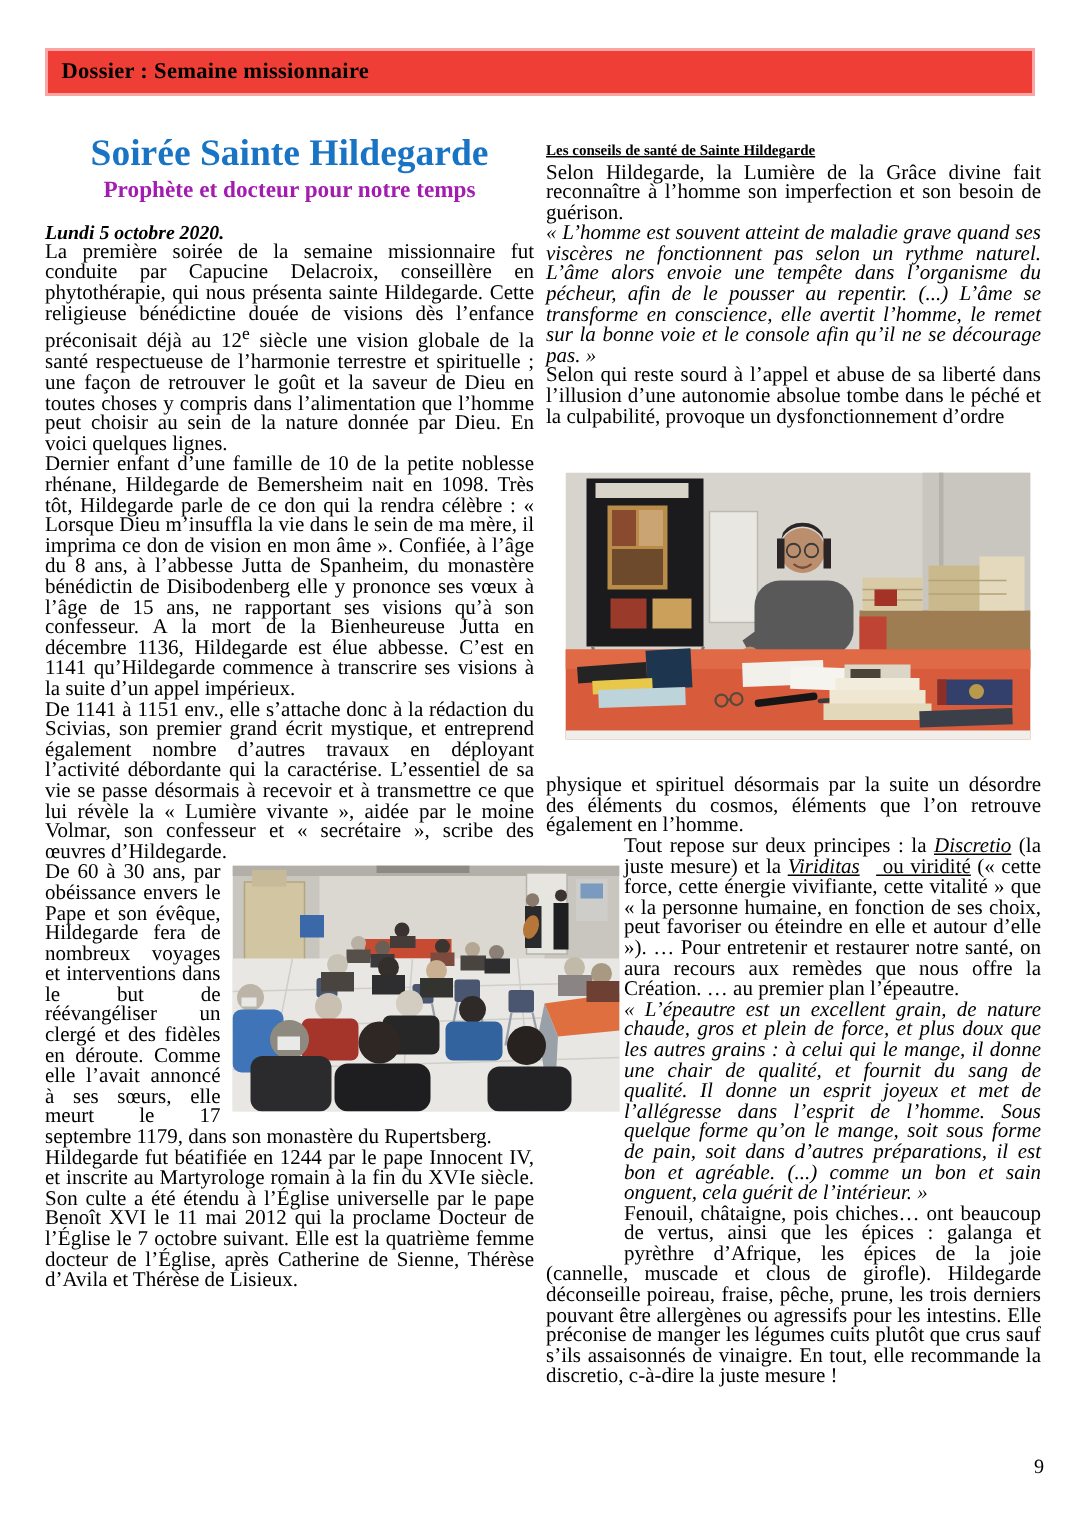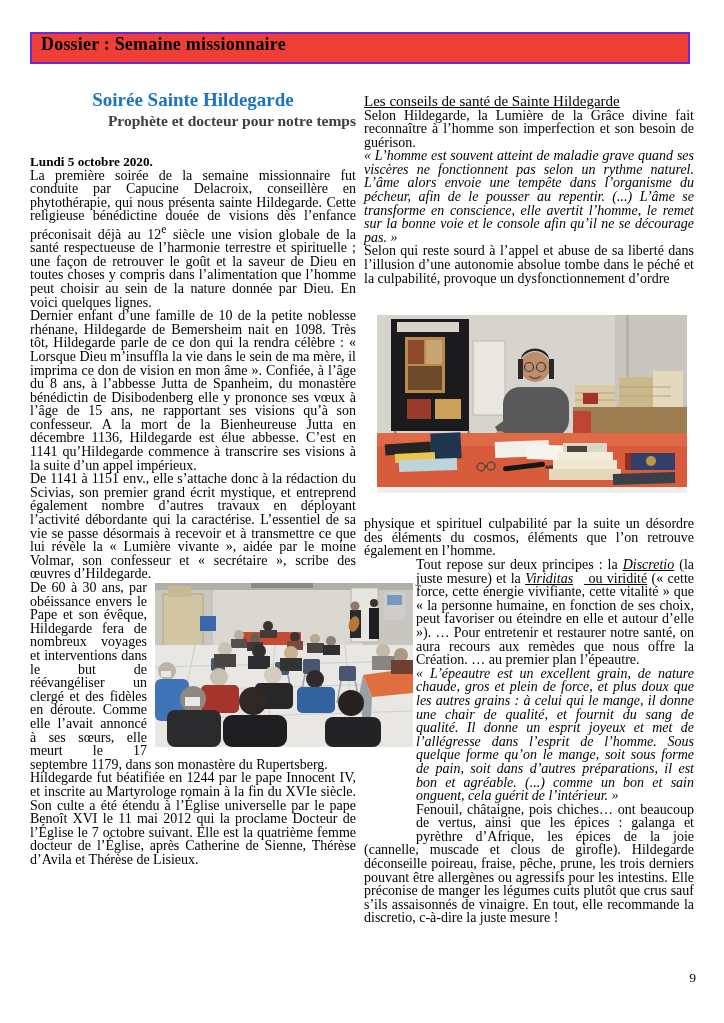--- a/index.html
+++ b/index.html
@@ -3,47 +3,47 @@
 <meta charset="utf-8">
 <style>
   html,body { margin:0; padding:0; background:#ffffff; }
   .page {
     position:relative; width:724px; height:1023px; background:#ffffff;
     font-family:"Liberation Serif", serif; color:#000; overflow:hidden;
   }
   
   .banner {
     position:absolute; left:30px; top:32px; width:647px; height:28px;
-    background:#ee3e35; border:2px solid #6d28d9;
-    display:flex; padding-left:9px;
-    font-size:18px; font-weight:bold; letter-spacing:0.2px;
+    background:#ee3e35; border:2px solid #fca5a5;
+    display:flex; align-items:center; padding-left:9px;
+    font-size:15px; font-weight:bold; letter-spacing:0.2px;
   }
   
   .columns { position:absolute; left:30px; top:84px; width:664px; display:flex; gap:8px; }
   .col-left  { width:326px; }
   .col-right { width:330px; }
   p.body {
     margin:0; font-size:14px; line-height:13.6px; text-align:justify;
     hyphens:auto; -webkit-hyphens:auto;
   }
   .it  { }
   .itu { font-style:italic; text-decoration:underline; }
   .u   { text-decoration:underline;margin-left:11px; }
   .quote { font-style:italic; }
   .art-title {
     margin-top:6px; text-align:center; color:#1a74c4;
-    font-size:19px; font-weight:bold; line-height:1.05;
+    font-size:25px; font-weight:bold; line-height:1.05;
   }
   .art-subtitle {
-    margin-top:2px; text-align:right; color:#404040;
+    margin-top:2px; text-align:center; color:#a21caf;
     font-size:15.5px; font-weight:bold;
   }
-  .date-heading { margin-top:25px; font-size:13.2px; font-weight:bold; line-height:13.6px; }
+  .date-heading { margin-top:12px; font-size:13.2px; font-weight:bold; line-height:13.6px;font-style:italic; }
   .sec-heading {
-    font-size:15px; font-weight:normal; text-decoration:underline; line-height:14.5px;
+    font-size:10px; font-weight:bold; text-decoration:underline; line-height:14.5px;
   }
   .mt-blank { margin-top:13.6px; }
   .mt-small { margin-top:7px; }
   .mt-head  { margin-top:10px; }
   
   .audience-float {
     float:right; width:258px; height:164px;
     margin:2px -57px 4px 8px;
   }
   .audience-float svg { display:block; width:258px; height:164px; }
@@ -240,21 +240,21 @@
         <rect x="176" y="145" width="64" height="10" fill="#efe7d2"></rect>
         <rect x="172" y="154" width="72" height="11" fill="#e4d8ba"></rect>
         <rect x="248" y="138" width="50" height="17" fill="#32406b"></rect>
         <rect x="248" y="138" width="6" height="17" fill="#8d2f26"></rect>
         <circle cx="274" cy="146" r="5" fill="#b99a4a"></circle>
         <rect x="236" y="158" width="62" height="11" fill="#3a3f4a" transform="rotate(-2 267 163)"></rect>
         <rect x="0" y="172" width="310" height="6" fill="#efeeea"></rect>
       </svg>
         </div>
 
-      <p class="body">physique et spirituel culpabilité par la suite un désordre des éléments du cosmos, éléments que l’on retrouve également en l’homme.</p>
+      <p class="body">physique et spirituel désormais par la suite un désordre des éléments du cosmos, éléments que l’on retrouve également en l’homme.</p>
 
       <div class="wrap-spacer"></div>
 
       <p class="body"><span>Tout repose sur deux principes : la </span><span class="itu">Discretio</span><span> (la juste mesure) et la </span><span class="itu">Viriditas</span><span class="u"> ou viridité</span><span> (« cette force, cette énergie vivifiante, cette vitalité » que « la personne humaine, en fonction de ses choix, peut favoriser ou éteindre en elle et autour d’elle »). … Pour entretenir et restaurer notre santé, on aura recours aux remèdes que nous offre la Création. … au premier plan l’épeautre.</span></p>
 
       <p class="body quote">« L’épeautre est un excellent grain, de nature chaude, gros et plein de force, et plus doux que les autres grains : à celui qui le mange, il donne une chair de qualité, et fournit du sang de qualité. Il donne un esprit joyeux et met de l’allégresse dans l’esprit de l’homme. Sous quelque forme qu’on le mange, soit sous forme de pain, soit dans d’autres préparations, il est bon et agréable. (...) comme un bon et sain onguent, cela guérit de l’intérieur. »</p>
 
       <p class="body"><span>Fenouil, châtaigne, pois chiches… ont beaucoup de vertus, ainsi que les épices : galanga et pyrèthre d’Afrique, les épices de la joie (cannelle, muscade et clous de girofle). Hildegarde déconseille poireau, fraise, pêche, prune, les trois derniers pouvant être allergènes ou agressifs pour les intestins. Elle préconise de manger les légumes cuits plutôt que crus sauf s’ils assaisonnés de vinaigre. En tout, elle recommande la </span><span class="it">discretio</span><span>, c-à-dire la juste mesure !</span></p>
     </div>
   </div>

